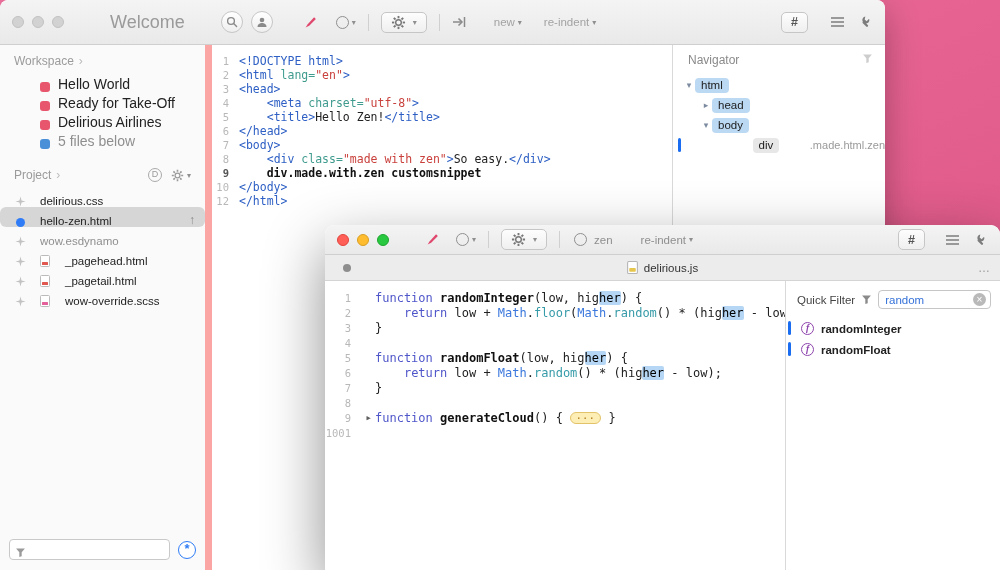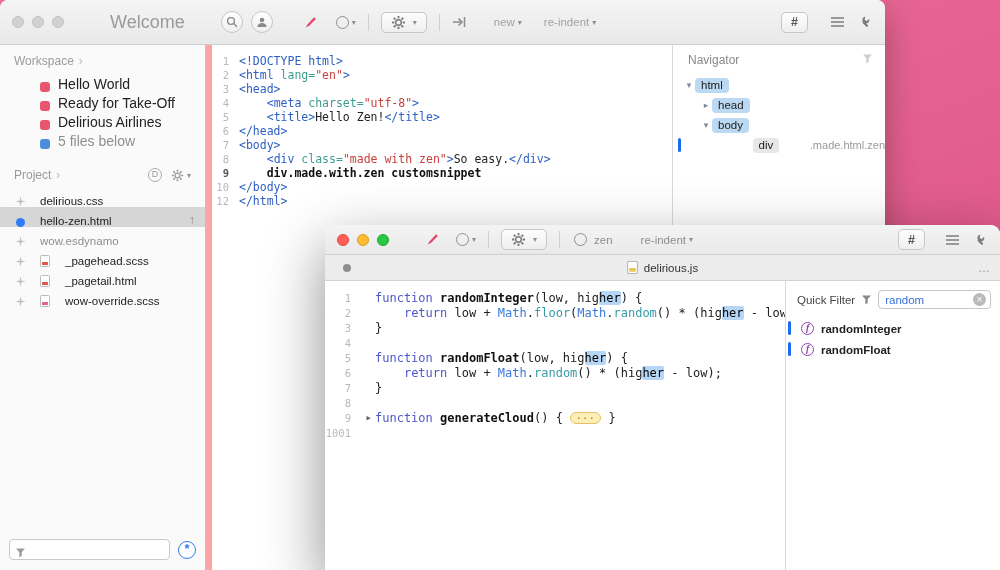--- a/index.html
+++ b/index.html
@@ -50,21 +50,21 @@
     color:#999; font-size:9px; line-height:11px; text-align:center; }
   .ws-row { display:flex; align-items:flex-end; height:19px; padding-left:40px; gap:8px;
     font-size:14px; color:#222; }
   .wsicon { width:10px; height:10px; border-radius:3px; flex:none; }
   .wsicon.red { background:#e8566d; }
   .wsicon.blue { background:#4a90d9; }
   .muted { color:#8f8f8f; }
   .proj-section { margin-top:10px;justify-content:flex-end; }
   .file-row { display:flex; align-items:flex-end; height:20px; padding:0 10px 0 15px; gap:14px;
     font-size:11.5px; color:#222; position:relative; }
-  .file-row.selected { background:#d6d6d6; }
+  .file-row.selected { background:#d6d6d6;border-radius:6px; }
   .star-slot { width:11px; flex:none; display:flex; justify-content:center; align-items:center; }
   .doc-slot { width:11px; flex:none; display:flex; align-items:center; }
   .blue-dot { width:9px; height:9px; border-radius:50%; background:var(--accent,#2f7cf6); }
   .file-up { margin-left:auto; color:#8a8a8a; font-size:12px; }
   .filter-bar { margin-top:auto; display:flex; align-items:center; gap:8px; padding:7px 9px 10px; }
   .filter-field { flex:1; position:relative; height:21px; }
   .filter-field input { width:100%; height:100%; border:1px solid #c9c9c9; border-radius:4px;
     padding:0 6px 0 23px; font-size:11px; background:#fff; outline:none;
     font-family:"Liberation Sans",sans-serif; }
   .filter-funnel { position:absolute; left:6px; top:5px; }
@@ -291,21 +291,21 @@
               <svg width="11" height="11" viewBox="0 0 12 12">
                 <path d="M6 0.5 7.1 4.9 11.5 6 7.1 7.1 6 11.5 4.9 7.1 0.5 6 4.9 4.9Z" fill="#c2c2c2"></path>
               </svg>
             </span>
             <span class="doc-slot">
               <svg width="10" height="12" viewBox="0 0 10 12">
                 <rect x="0.5" y="0.5" width="9" height="11" rx="1" fill="#fff" stroke="#bbb"></rect>
                 <rect x="2" y="7" width="6" height="3" rx="0.5" fill="#e0574f"></rect>
               </svg>
             </span>
-            <span>_pagehead.scss</span>
+            <span>_pagehead.html</span>
           </div>
           <div class="file-row">
             <span class="star-slot">
               <svg width="11" height="11" viewBox="0 0 12 12">
                 <path d="M6 0.5 7.1 4.9 11.5 6 7.1 7.1 6 11.5 4.9 7.1 0.5 6 4.9 4.9Z" fill="#c2c2c2"></path>
               </svg>
             </span>
             <span class="doc-slot">
               <svg width="10" height="12" viewBox="0 0 10 12">
                 <rect x="0.5" y="0.5" width="9" height="11" rx="1" fill="#fff" stroke="#bbb"></rect>

